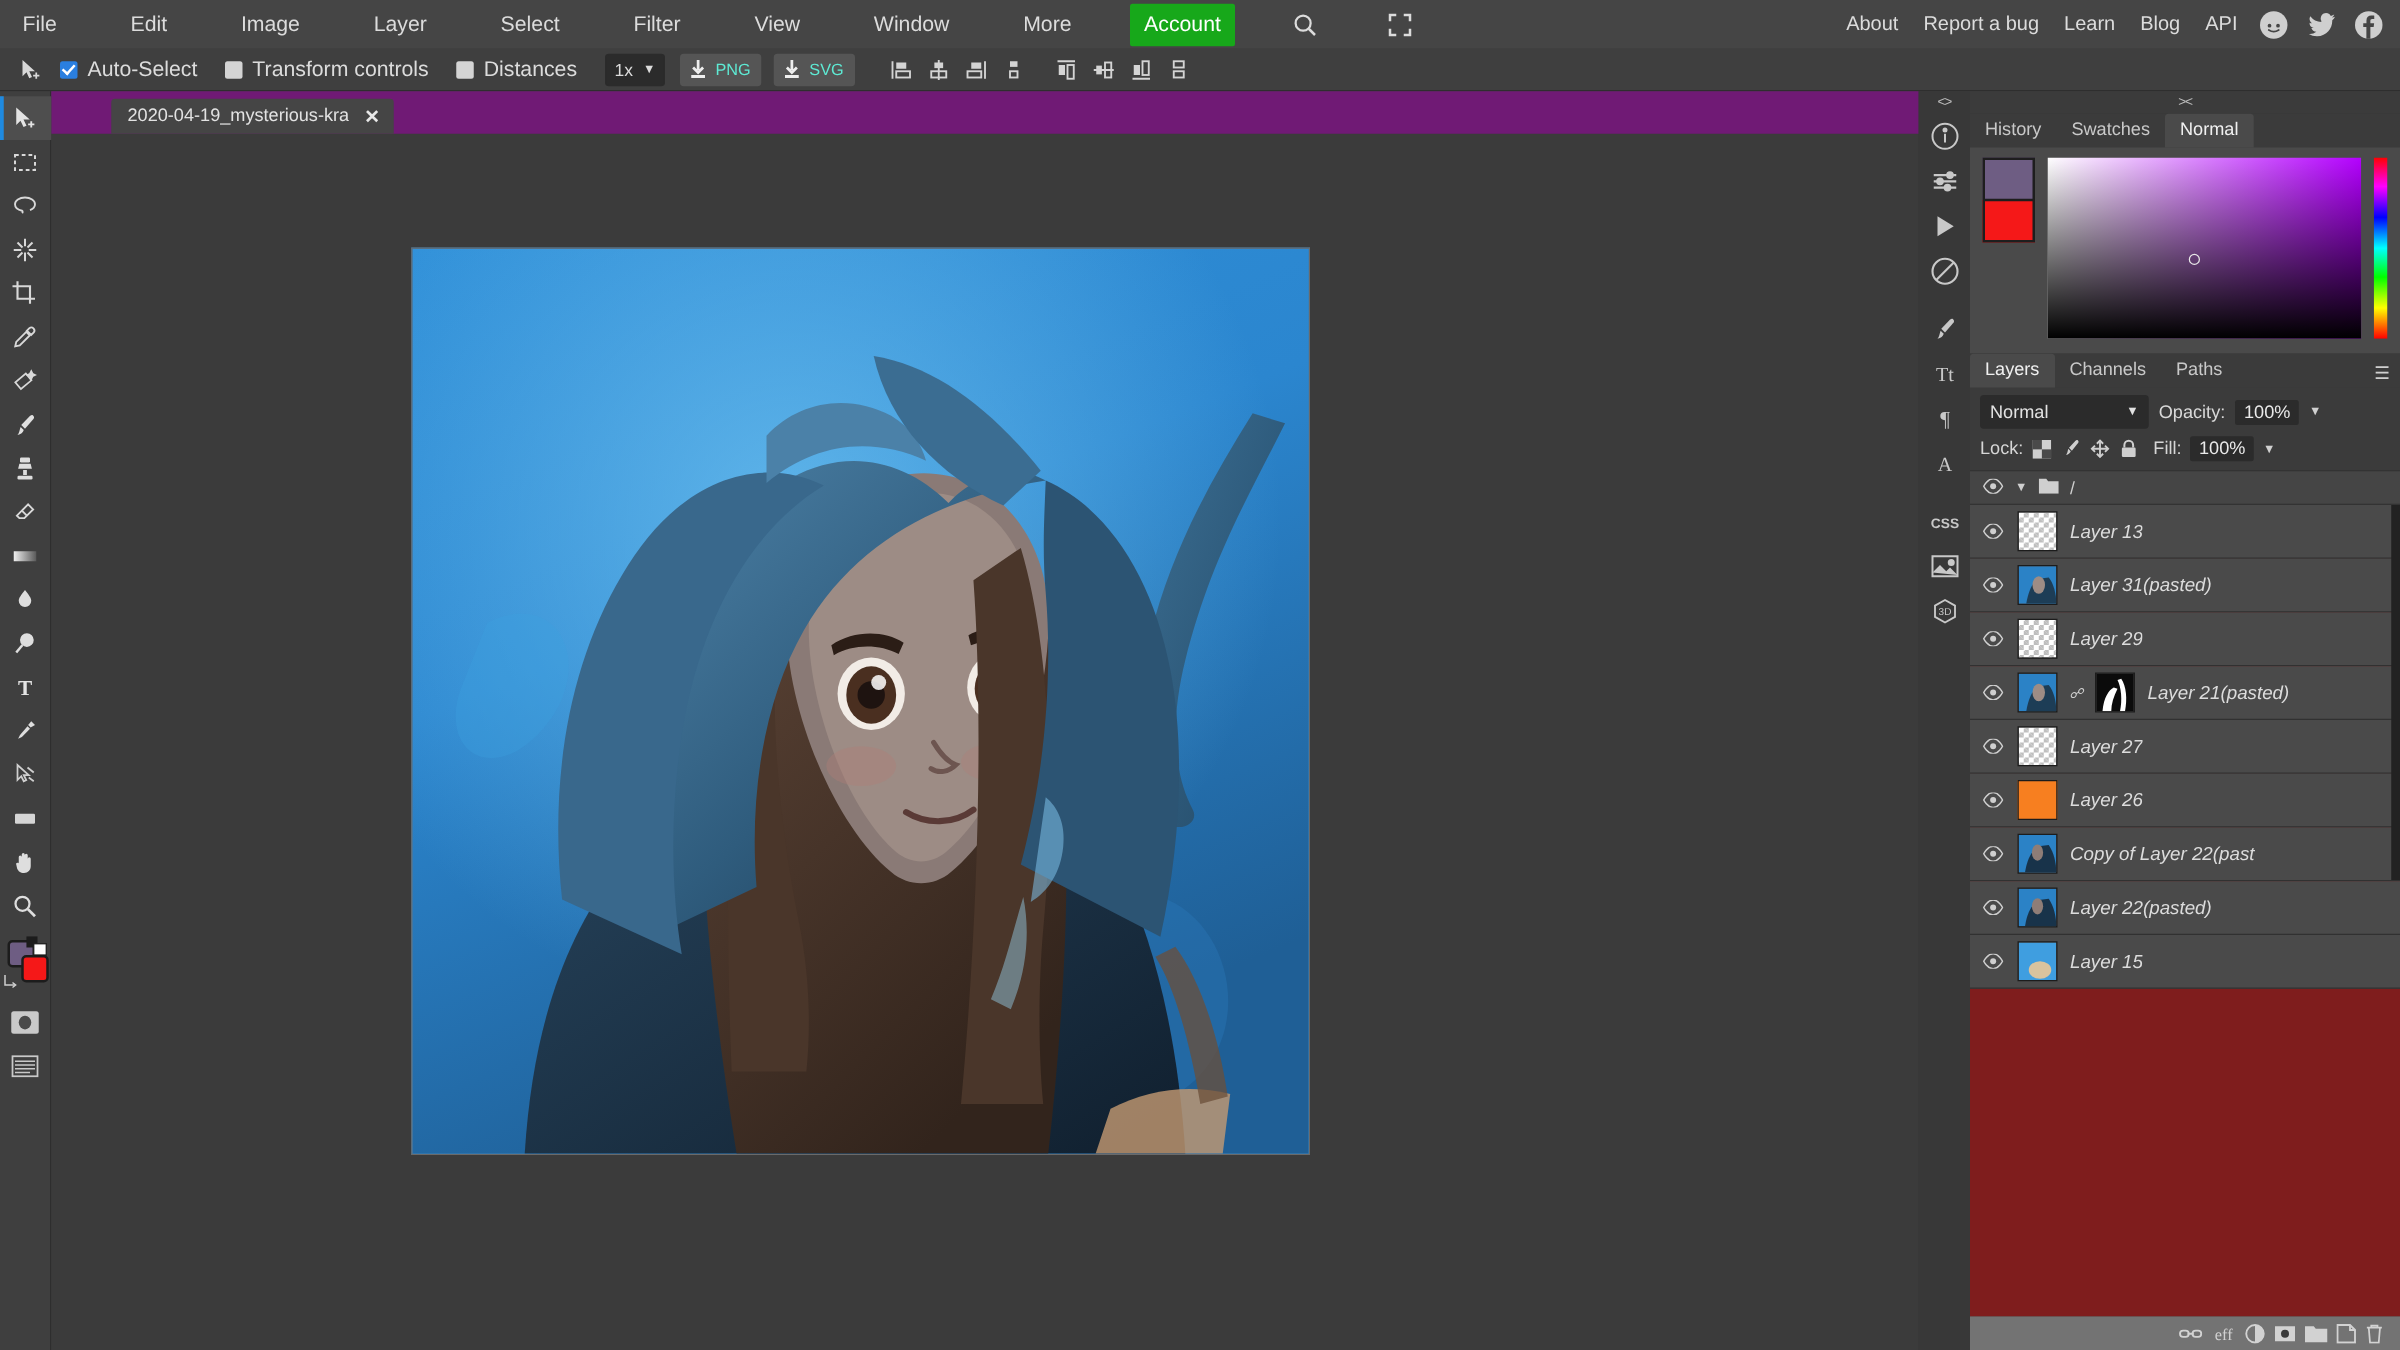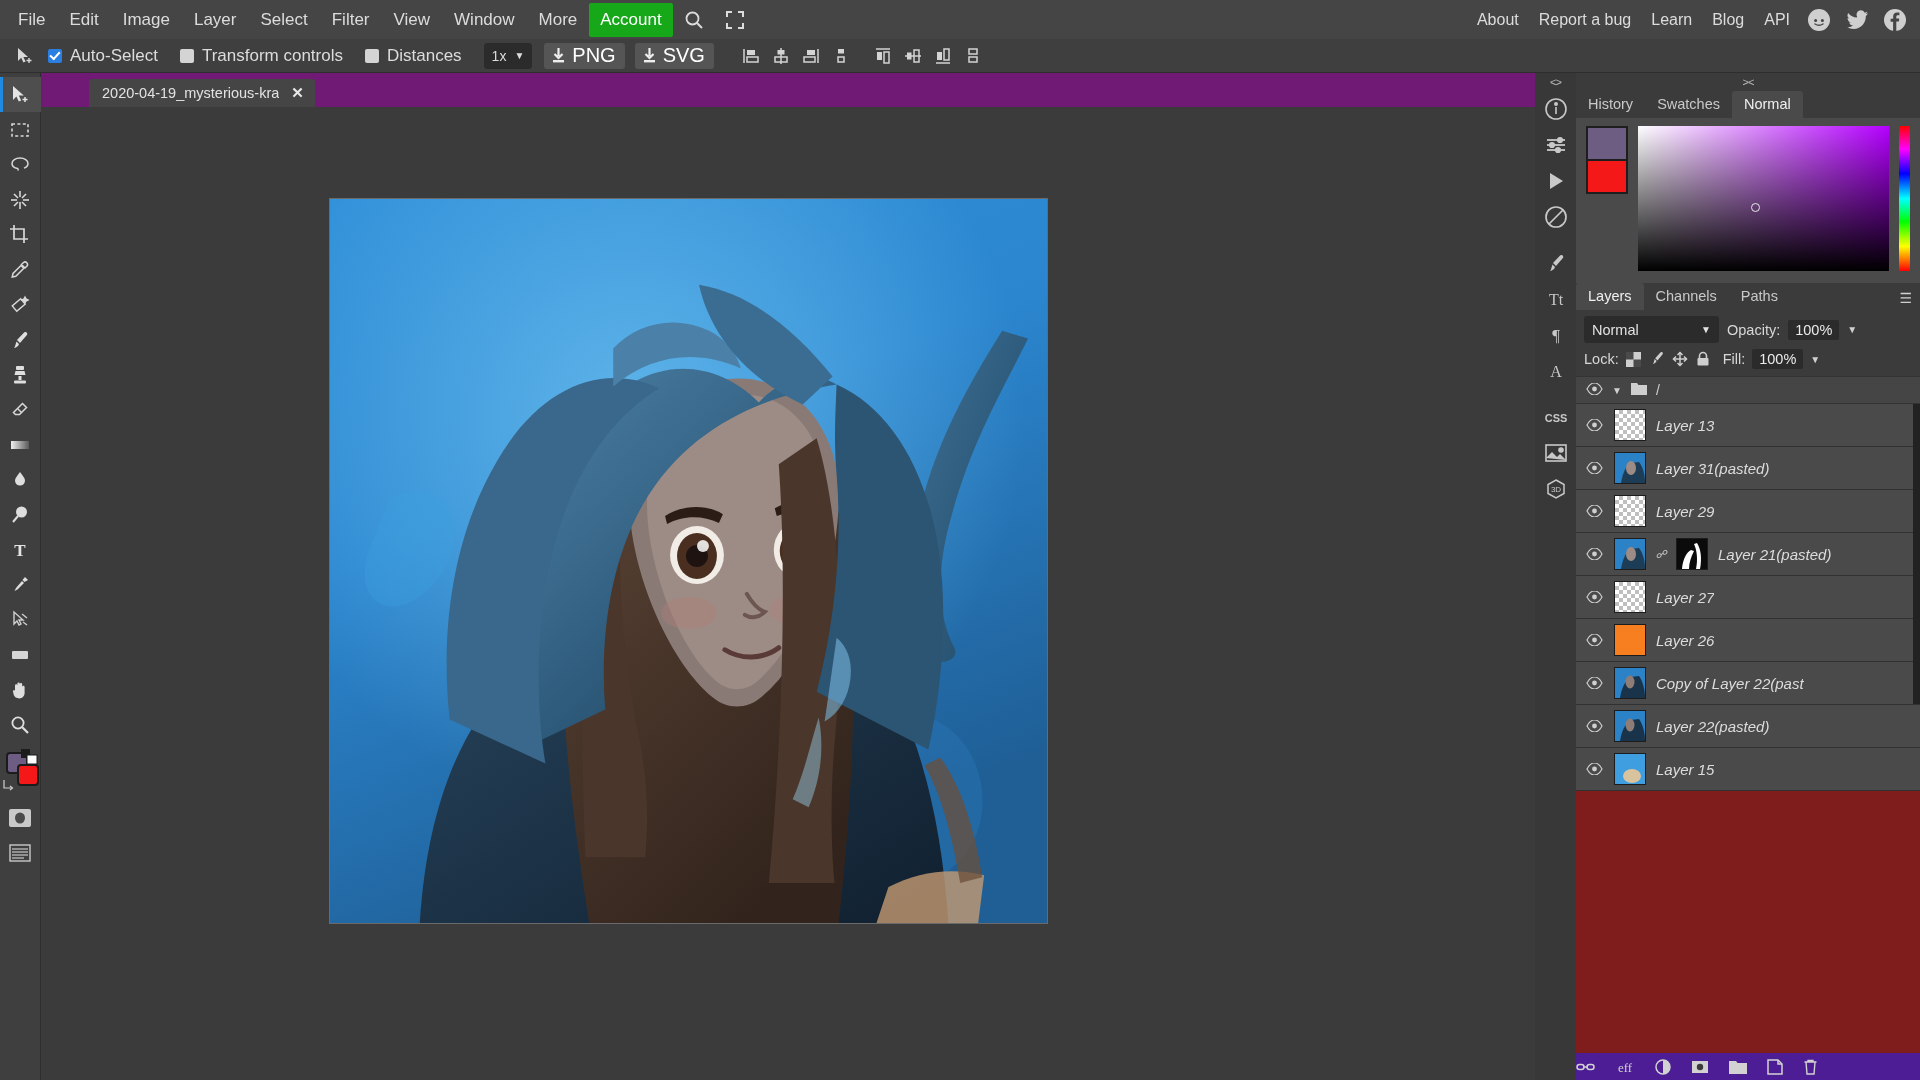--- a/index.html
+++ b/index.html
@@ -9,21 +9,21 @@
     font-family: "Liberation Sans", sans-serif;
     overflow: hidden;
     color: #d6d6d6;
     -webkit-font-smoothing: antialiased;
   }
   #app { position: relative; width: 1920px; height: 1080px; display: flex; flex-direction: column; }
 
   
   .menubar {
     height: 39px; background: #454545; display: flex; align-items: center;
-    flex: 0 0 39px; padding: 12px 6px; font-size: 17px;
+    flex: 0 0 39px; padding: 12px 6px; font-size: 17px; gap: 35px;
   }
   .menu-item { padding: 7px 12px; color: #dcdcdc; cursor: default; white-space: nowrap; }
   .menu-account { background: #17a81a; color: #fff; padding: 7px 11px; border-radius: 2px; }
   .menu-icn { padding: 6px 10px; display: flex; align-items: center; }
   .menu-spacer { flex: 1 1 auto; }
   .right-menu { display: flex; align-items: center; font-size: 16px; }
   .right-menu .menu-item { padding: 7px 10px; }
   .social { width: 24px; height: 24px; margin: 0 7px; display: block; }
 
   
@@ -40,21 +40,21 @@
   .chk.on::after { content: ""; width: 4px; height: 8px; border: solid #fff; border-width: 0 2px 2px 0;
                    transform: rotate(42deg) translate(-1px,-1px); }
   .chk-label { color: #dcdcdc; font-size: 17px; }
   .zoom-select {
     background: #2b2b2b; color: #dcdcdc; border: 1px solid #2b2b2b; border-radius: 3px;
     height: 26px; display: flex; align-items: center; padding: 0 7px; margin-right: 12px; font-size: 14px;
   }
   .zoom-select .cv { margin-left: 8px; font-size: 10px; }
   .exp-btn {
     background: #555; border-radius: 3px; height: 26px; display: flex; align-items: center;
-    padding: 0 9px 0 6px; margin-right: 10px; color: #ffffff; font-size: 20px; gap: 5px;
+    padding: 0 9px 0 6px; margin-right: 10px; color: #5eead4; font-size: 13px; gap: 5px;
   }
   .align-group { display: flex; align-items: center; gap: 4px; margin-left: 14px; }
   .align-btn { width: 26px; height: 26px; display: flex; align-items: center; justify-content: center; }
 
   
   .workspace { flex: 1 1 auto; display: flex; min-height: 0; }
 
   
   .toolbar {
     width: 41px; background: #3f3f3f; flex: 0 0 41px; display: flex;
@@ -138,22 +138,22 @@
   .layer-list { flex: 1 1 auto; overflow: hidden; position: relative; background:#7f1d1d;font-style:italic;}
   .layer-row {
     height: 43px; display: flex; align-items: center; gap: 10px; padding: 0 8px;
     border-bottom: 1px solid #313131; background: #4a4a4a; font-size: 15px; color: #dcdcdc;
   }
   .eye { width: 20px; display: flex; align-items: center; justify-content: center; }
   .thumb { width: 32px; height: 32px; border: 1px solid #1c1c1c; flex: 0 0 32px; }
   .lname { white-space: nowrap; overflow: hidden; }
   .link-icn { width: 10px; display:flex; align-items:center; justify-content:center; color:#cfcfcf; font-size: 11px;}
   .panel-footer {
-    height: 27px; background: #4c1d95; display: flex; align-items: center; justify-content: flex-start;
-    gap: 20px; padding-right: 13px; flex: 0 0 27px;
+    height: 27px; background: #737373; display: flex; align-items: center; justify-content: flex-end;
+    gap: 7px; padding-right: 13px; flex: 0 0 27px;
   }
   .pf-icn { color: #d2d2d2; display: flex; align-items: center; }
   .scrollthumb { position:absolute; right:0; top: 0; width: 7px; background: #222; }
   
   .checker {
     background-image:
       linear-gradient(45deg, #bfbfbf 25%, transparent 25%, transparent 75%, #bfbfbf 75%),
       linear-gradient(45deg, #bfbfbf 25%, #ffffff 25%, #ffffff 75%, #bfbfbf 75%);
     background-size: 8px 8px; background-position: 0 0, 4px 4px;
   }

